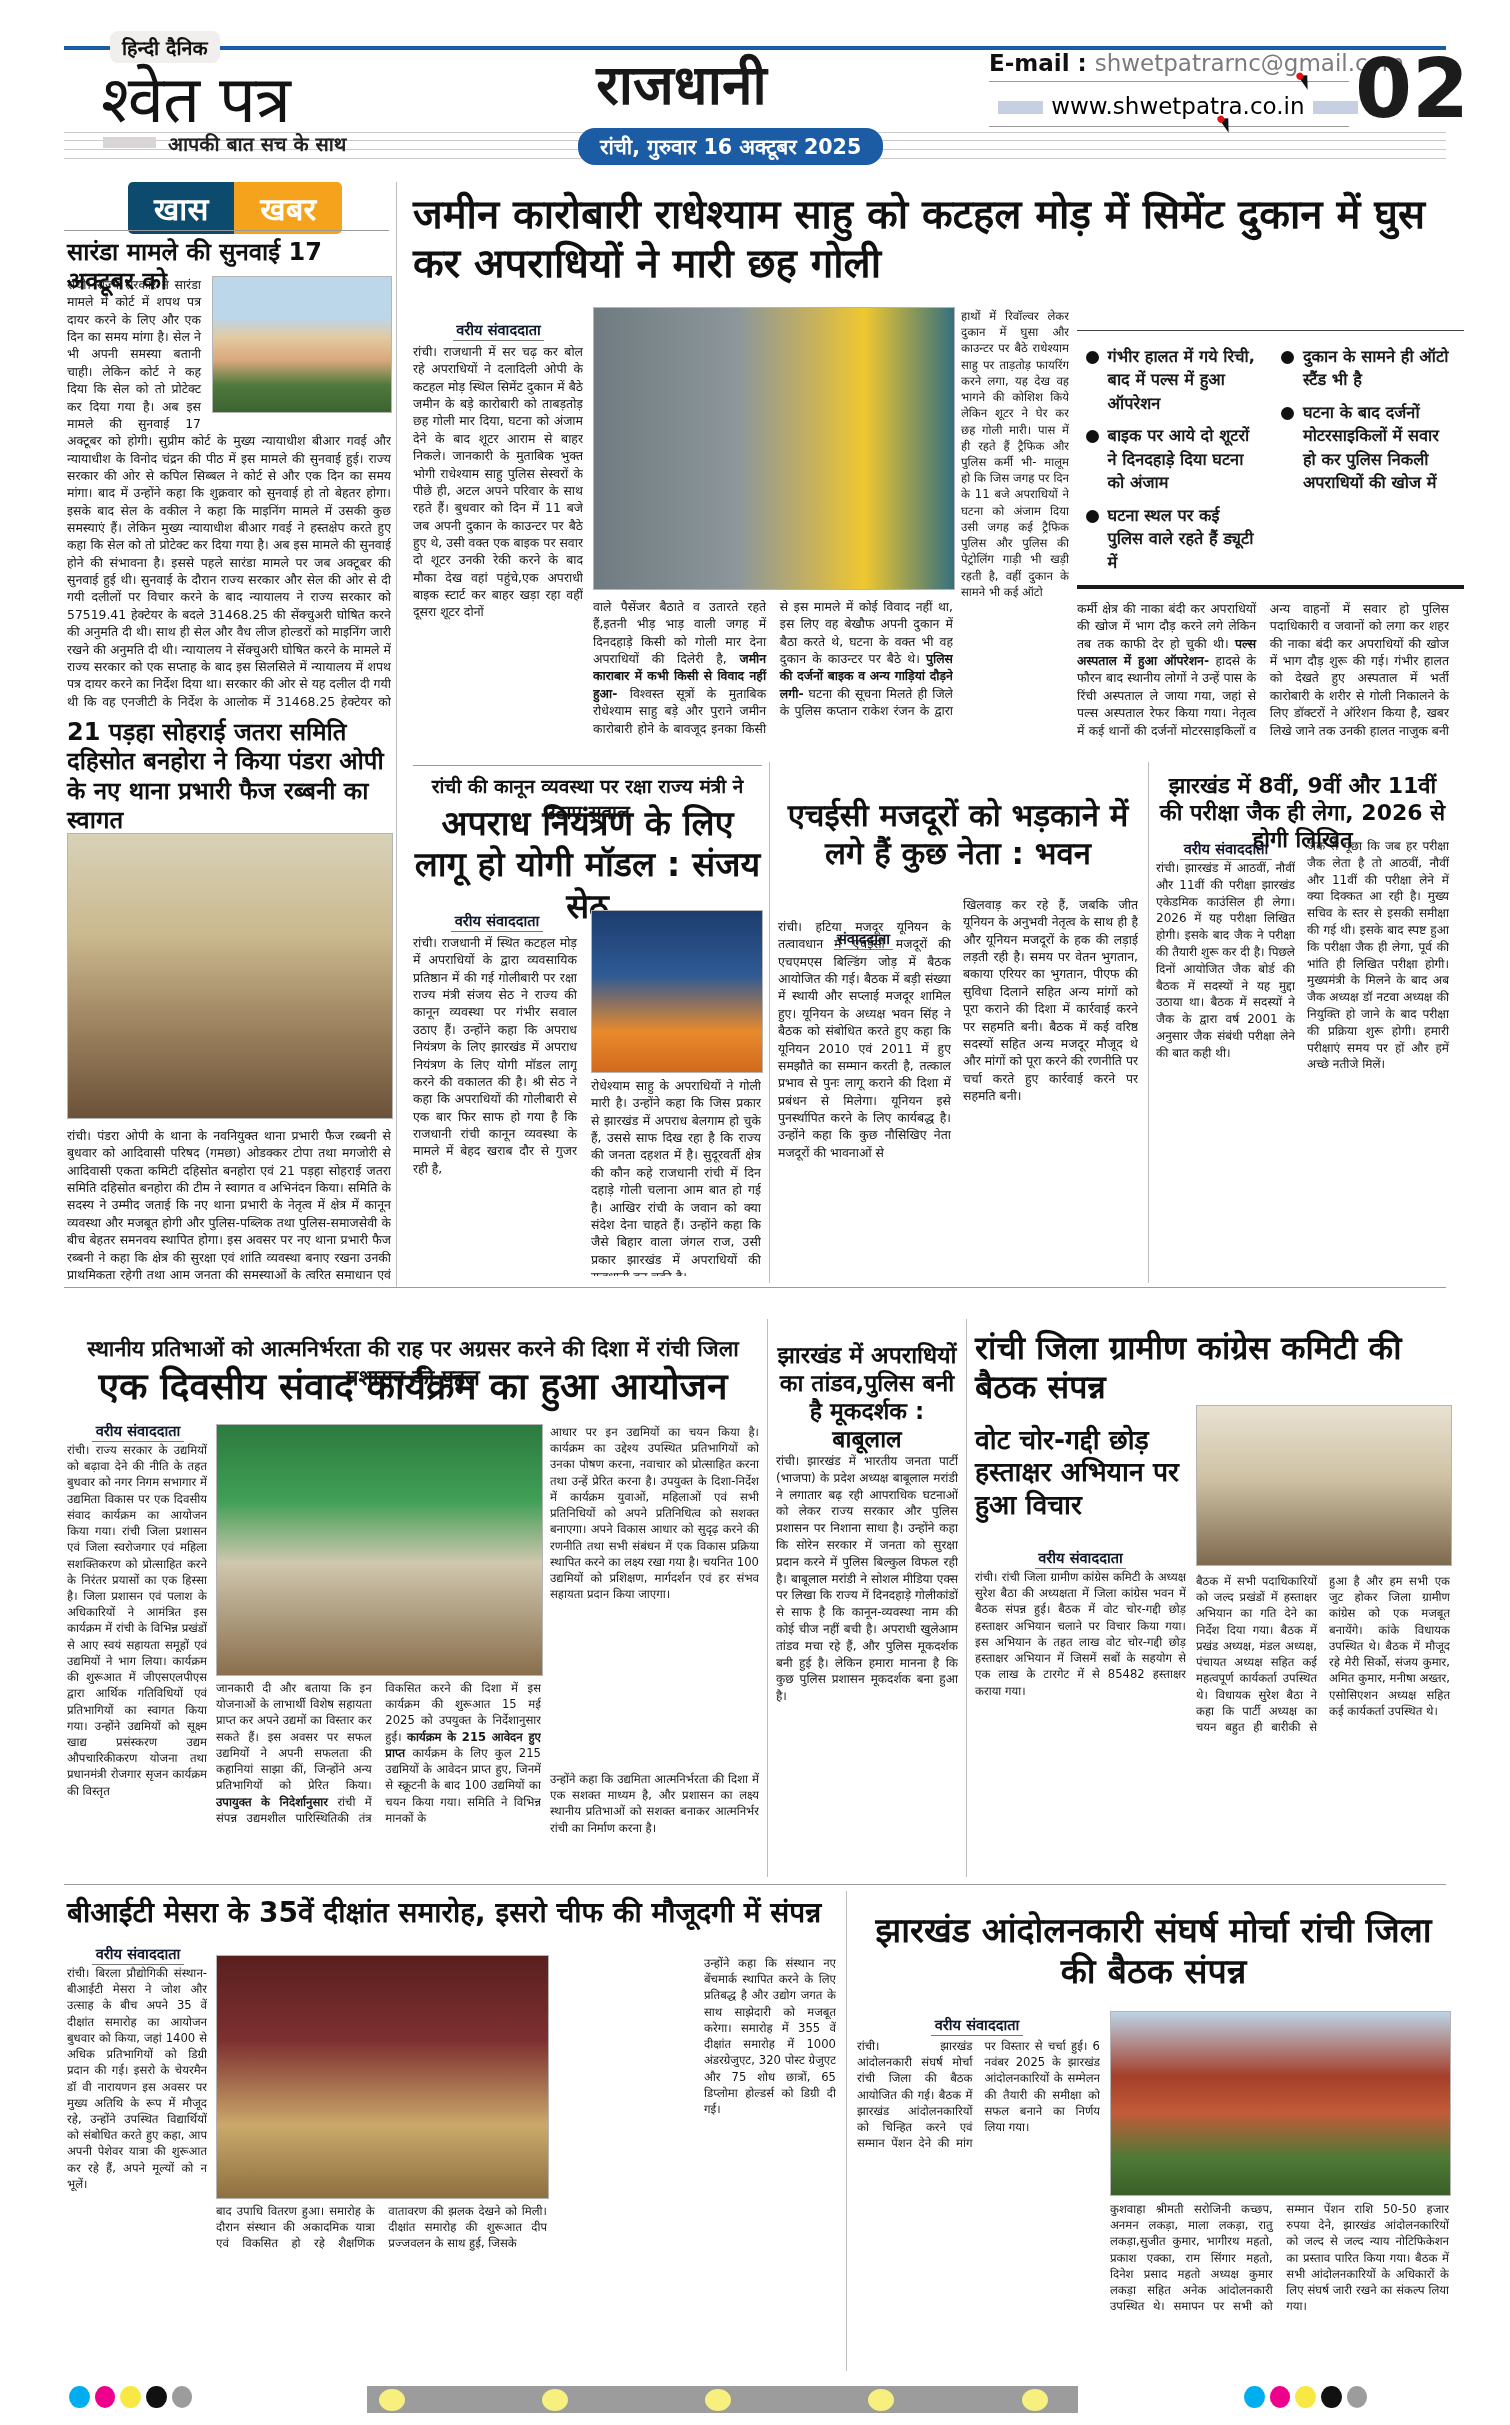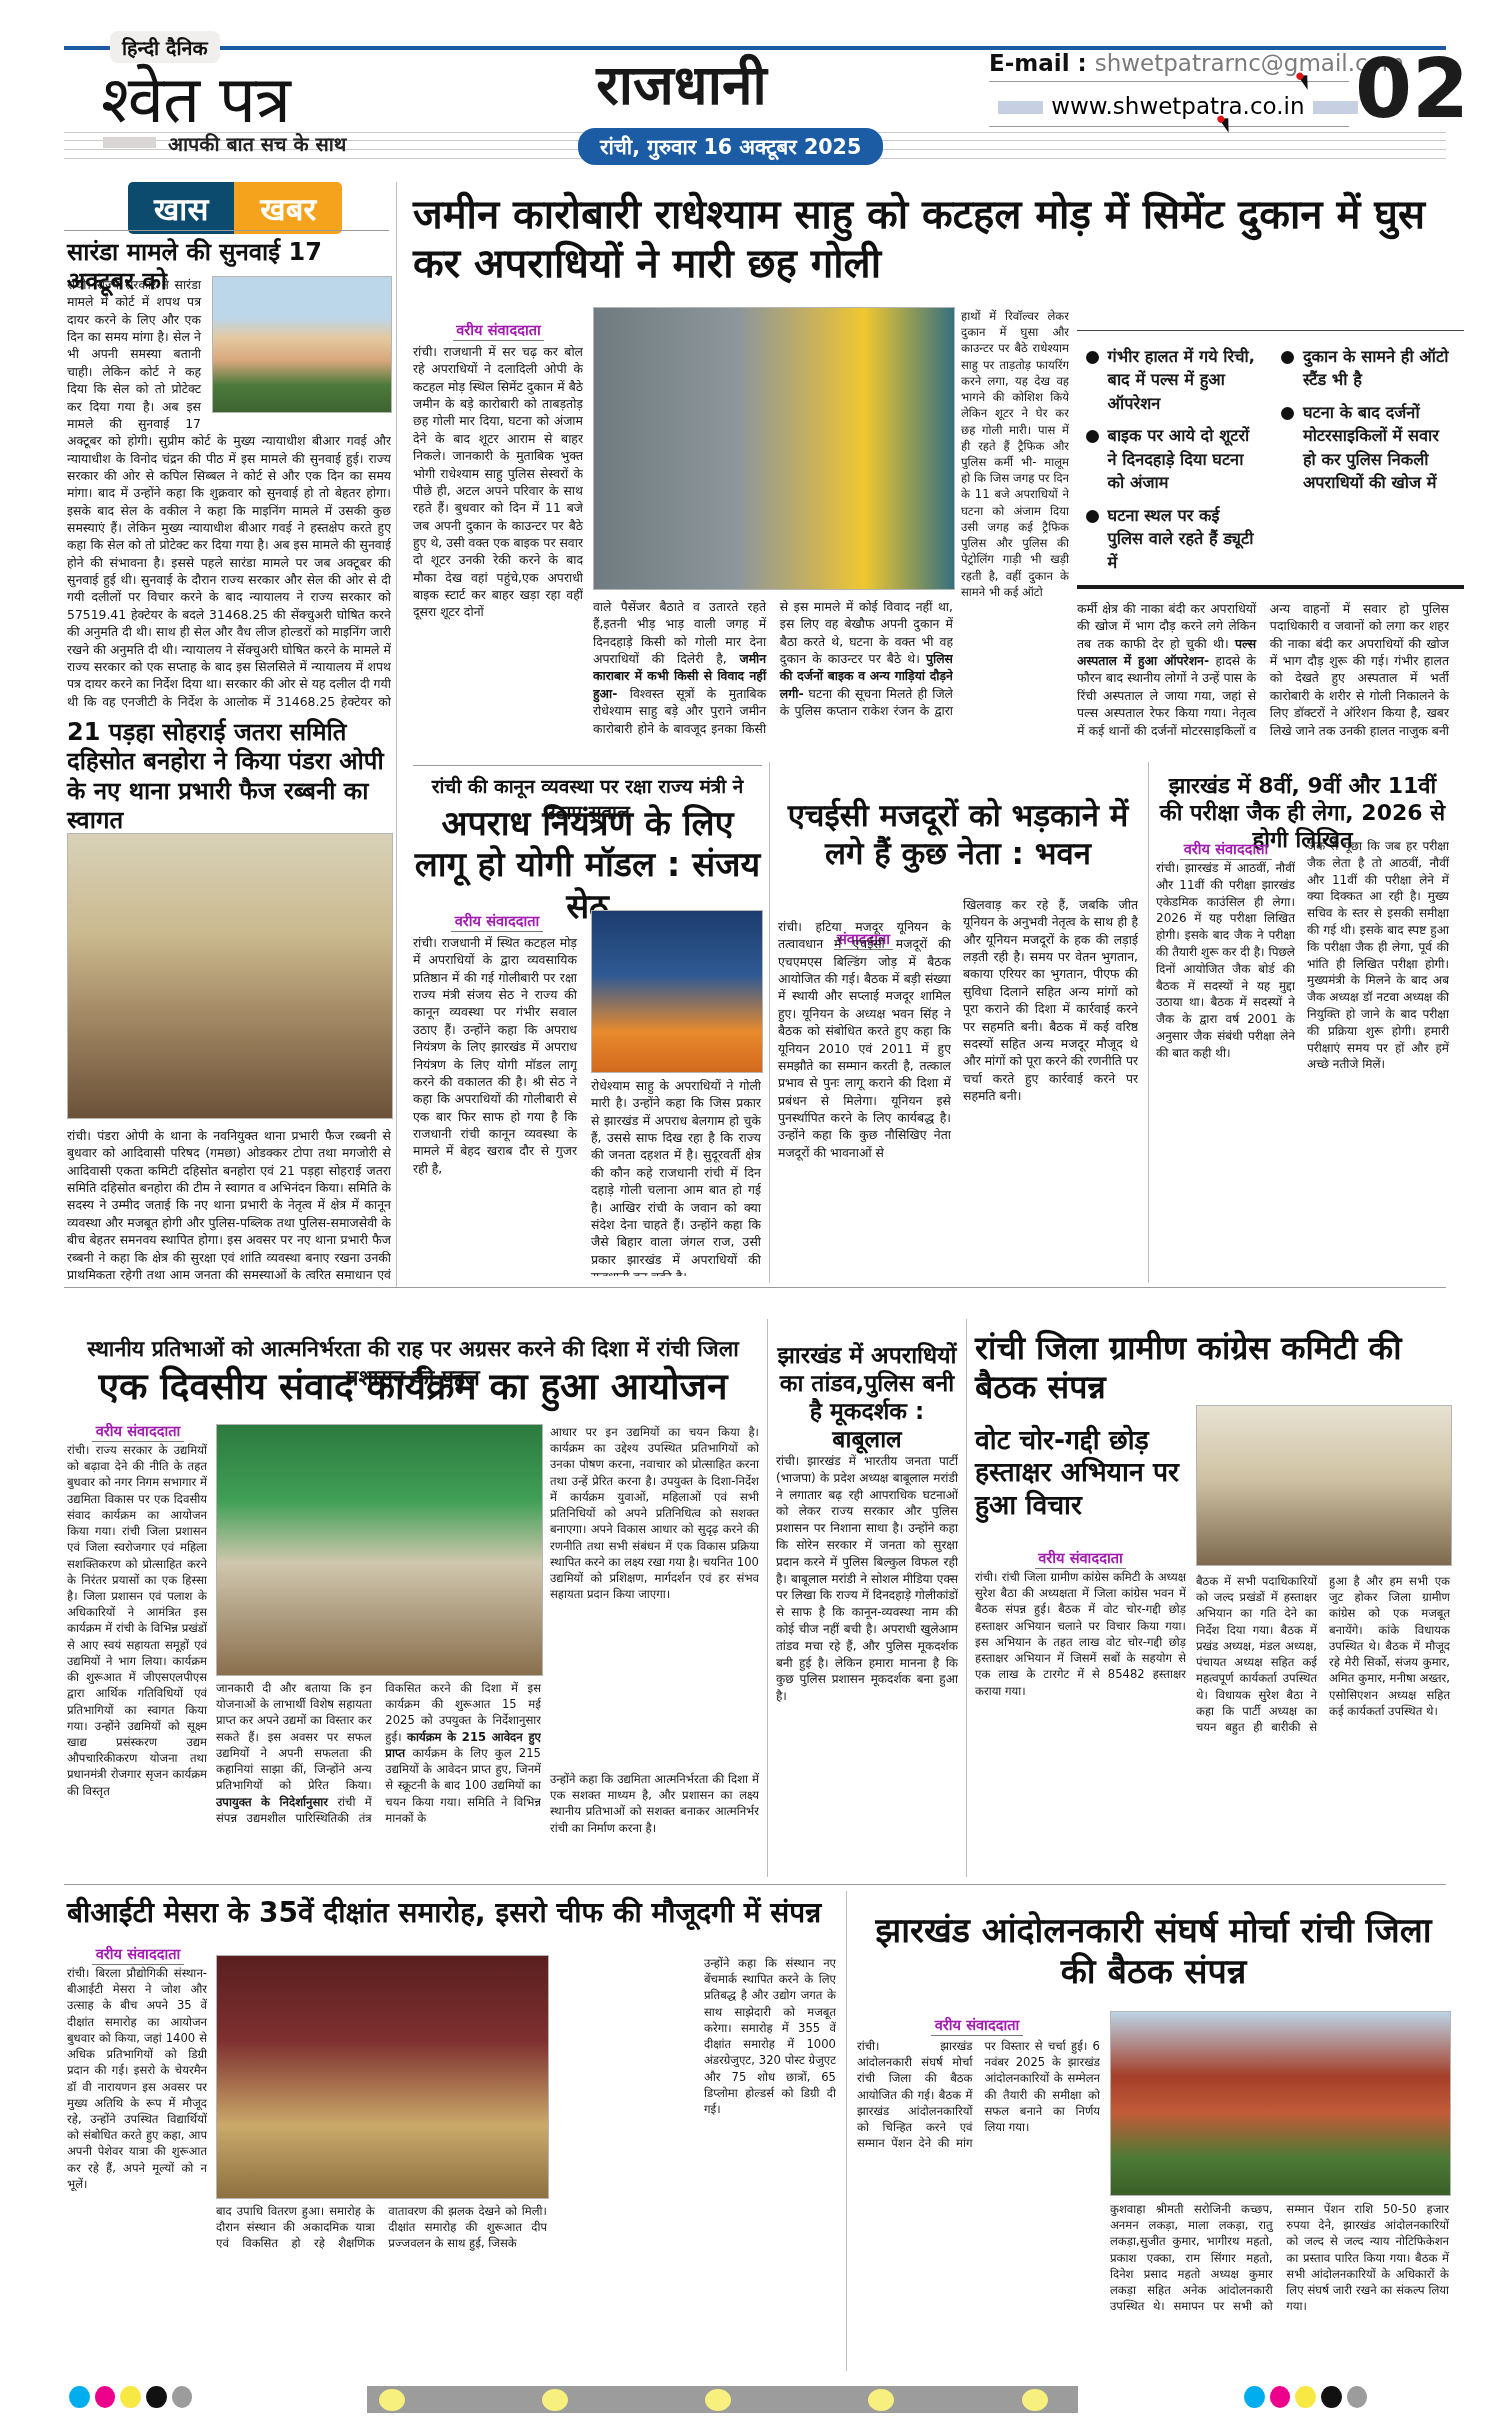--- a/index.html
+++ b/index.html
@@ -31,21 +31,21 @@
   .cursor{position:absolute;width:0;height:0;border-left:8.6px solid #111;border-top:5.1px solid transparent;
     border-bottom:12px solid transparent;transform:rotate(-35deg);}
   .cursor .dot{position:absolute;left:-10.3px;top:-6.9px;width:6.9px;height:6.9px;border-radius:50%;background:#e01616;}
 
   
   .khas-badge{position:absolute;left:128px;top:182px;display:flex;font-weight:bold;font-size:31px;}
   .khas-badge .r{background:#0c4a6e;color:#fff;padding:5.1px 26px;border-radius:5.1px 0 0 5.1px;}
   .khas-badge .y{background:#f5a31d;color:#fff;padding:5.1px 26px;border-radius:0 5.1px 5.1px 0;}
   .hl{font-weight:bold;color:#101010;line-height:1.22;}
   .kicker{font-weight:bold;color:#141414;text-align:center;}
-  .byline{font-weight:bold;font-size:14.6px;text-align:center;color:#a21caf;}
+  .byline{font-weight:bold;font-size:14.6px;text-align:center;color:#0f172a;}
   .byline span{border-bottom:0.9px solid #777;padding:0 3.4px 1.7px;}
   .body{font-size:12.4px;line-height:1.4;text-align:justify;color:#161616;overflow:hidden;}
   .subhead{font-weight:bold;}
   .cols2{column-count:2;column-gap:13.7px;}
 
   
   .photo{position:absolute;border:0.9px solid #b5b5b5;overflow:hidden;}
   .ph-sc{background:linear-gradient(180deg,#bcd6ea 0%,#bcd6ea 30%,#e3c9a1 45%,#d8a87c 62%,#4e7a3c 80%,#3c6330 100%);}
   .ph-group{background:linear-gradient(180deg,#d8d2b8 0%,#cbb98f 35%,#9a7f5c 70%,#6b5138 100%);}
   .ph-crime{background:linear-gradient(90deg,#6f7b80 0%,#8d979b 40%,#c9b25a 62%,#f0c830 75%,#35707e 100%);}

